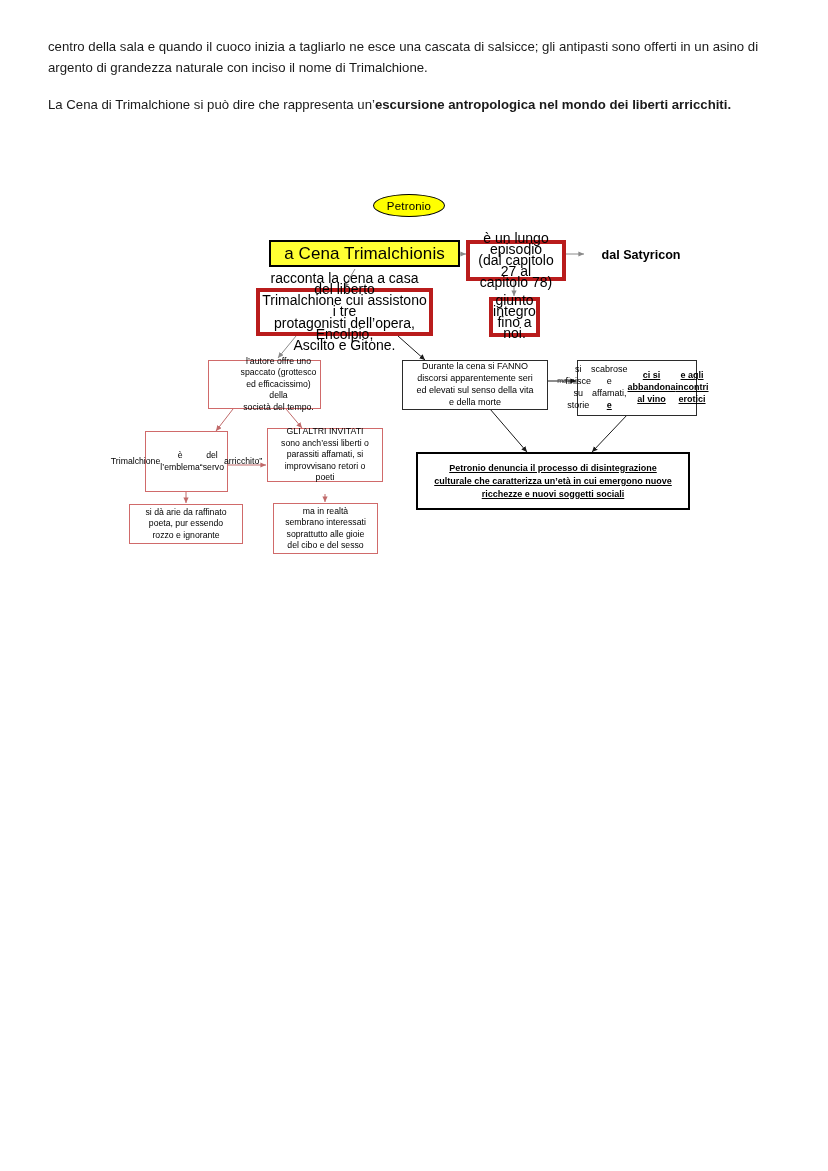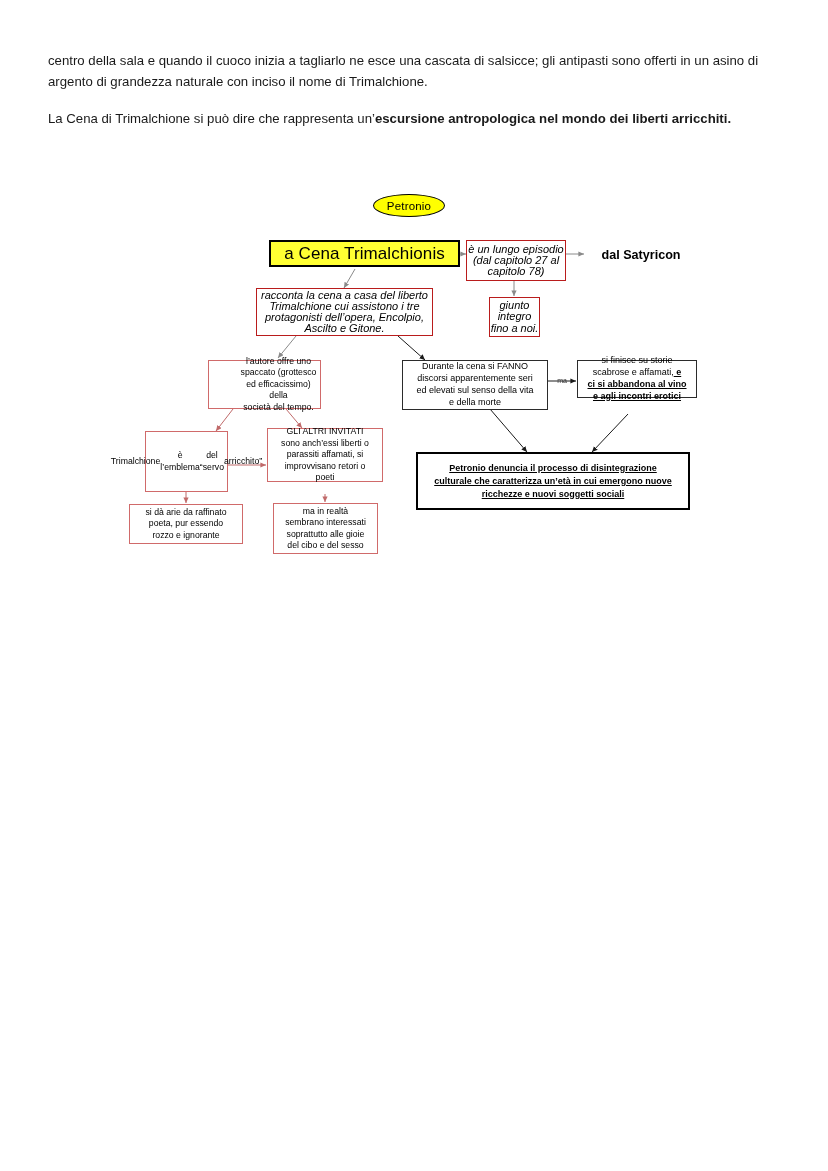--- a/index.html
+++ b/index.html
@@ -14,21 +14,21 @@
     position: relative;
     font-family: "Liberation Sans", sans-serif;
     color: #000000;
     overflow: hidden;
   }
 
   
   .prose {
     position: absolute;
     left: 48px;
-    top: 50px;
+    top: 36px;
     width: 735px;
   }
   .prose p {
     margin: 0 0 16px 0;
     font-size: 13.2px;
     line-height: 21px;
     color: #1a1a1a;
     font-family: "Liberation Sans", sans-serif;
   }
   .prose b { font-weight: bold; }
@@ -69,24 +69,23 @@
     font-size: 11.5px;
     letter-spacing: .2px;
   }
   .n-title {
     border: 2.6px solid #000000;
     background: #ffff33;
     font-size: 17px;
     letter-spacing: .1px;
   }
   .n-blue {
-    border: 1px solid #b91c1c;
-    font-size: 11px;
+    border: 4px solid #b91c1c;
+    font-size: 14px;
     line-height: 11.2px;
-    font-style: italic;
   }
   .n-red {
     border: 1.1px solid #d06a6a;
     font-size: 8.7px;
     line-height: 11.4px;
   }
   .n-black {
     border: 1.1px solid #2b2b2b;
     font-size: 9px;
     line-height: 11.8px;
@@ -237,21 +236,21 @@
     <span>Durante la cena si FANNO</span>
     <span>discorsi apparentemente seri</span>
     <span>ed elevati sul senso della vita</span>
     <span>e della morte</span>
   </div>
 
   <div class="node n-edgelabel" style="left:549px; top:374px; width:26px; height:13px;">
     <span class="txt">ma</span>
   </div>
 
-  <div class="node n-black" style="left:577px; top:360px; width:120px; height:38px; flex-direction:column;justify-content:center;">
+  <div class="node n-black" style="left:577px; top:360px; width:120px; height:56px; flex-direction:row;justify-content:center;">
     <span>si finisce su storie</span>
     <span><span>scabrose e affamati,</span><span class="bu"> e</span></span>
     <span class="bu">ci si  abbandona  al vino</span>
     <span class="bu">e agli  incontri  erotici</span>
   </div>
 
   <div class="node n-concl" style="left:416px; top:452px; width:274px; height:58px; flex-direction:column;">
     <span class="bu">Petronio  denuncia  il  processo  di  disintegrazione</span>
     <span class="bu">culturale che caratterizza un’età in cui emergono nuove</span>
     <span class="bu">ricchezze e nuovi  soggetti  sociali</span>

